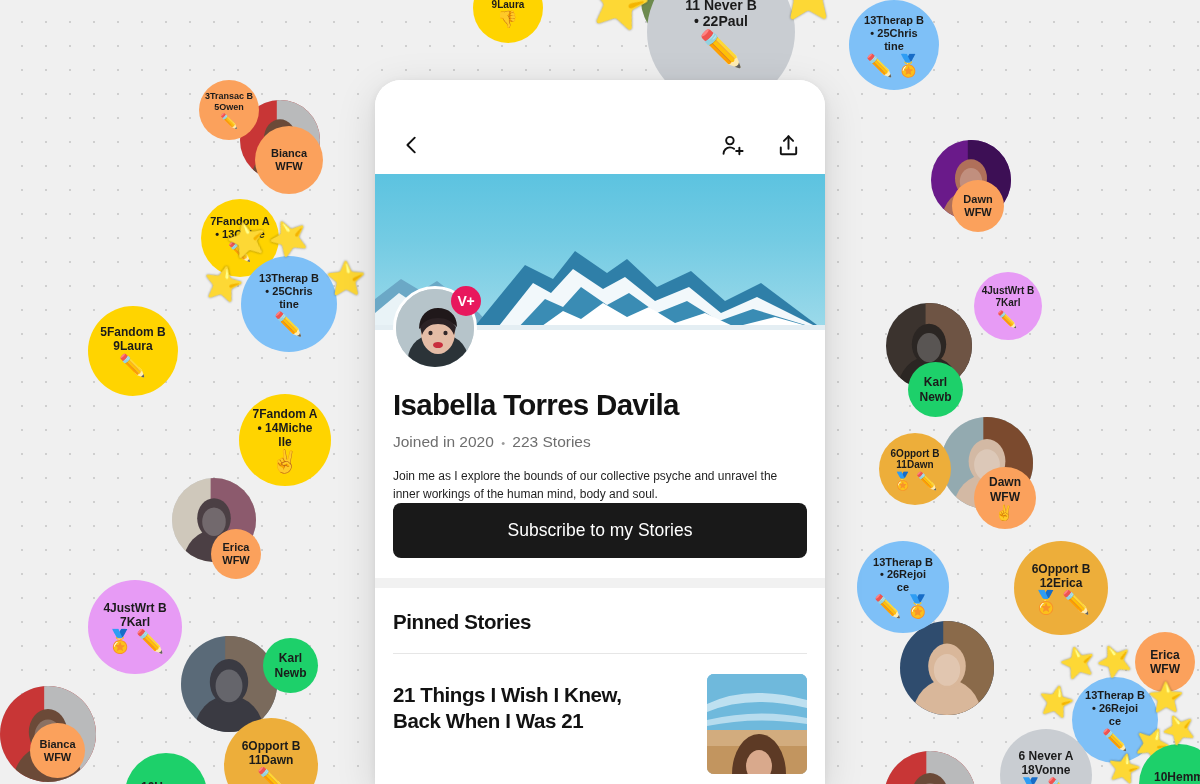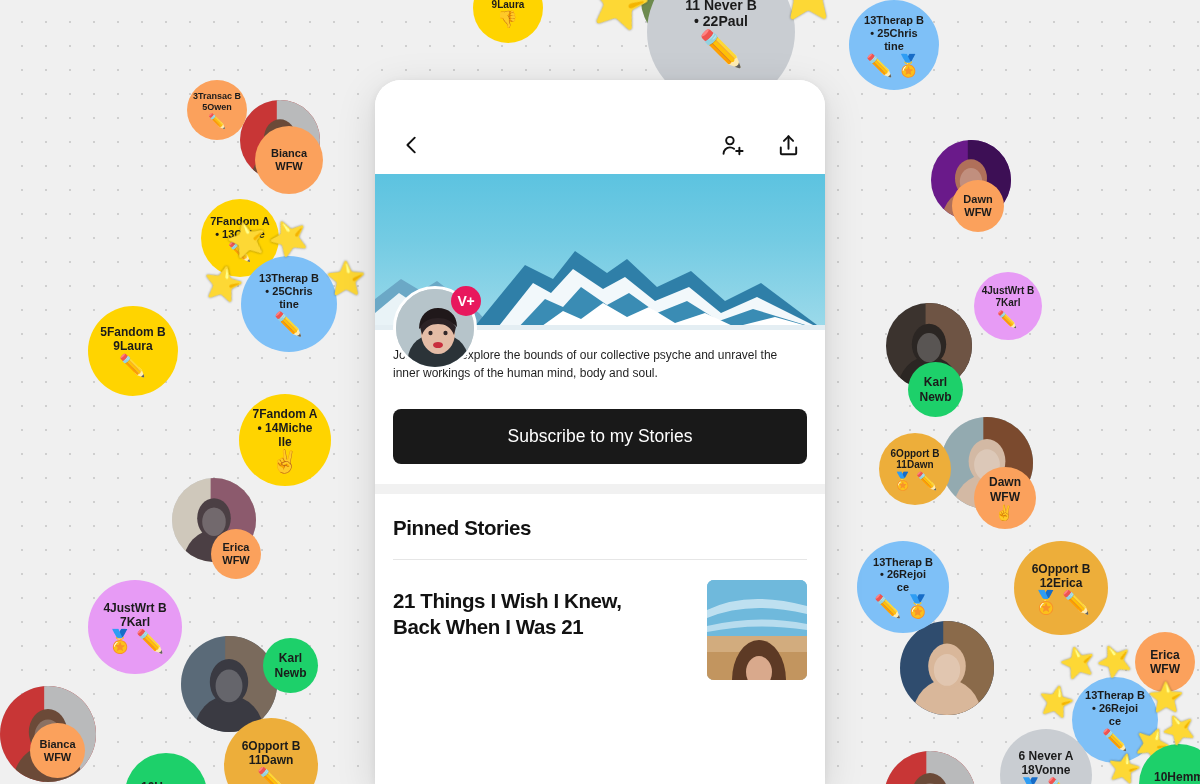--- a/index.html
+++ b/index.html
@@ -132,21 +132,20 @@
   #meta-line {
     margin-top: 11px;
     font-size: 15.5px; color: #6e6e6e;
   }
   #meta-line .dot { font-size: 11px; vertical-align: middle; color: #9a9a9a; padding: 0 3px; }
   #bio {
     margin-top: 17px;
     font-size: 12px; line-height: 1.47; color: #1f1f1f;
   }
   #subscribe-btn {
-    margin-top: 27px;
     width: 100%; height: 55px;
     background: #191919; color: #fff;
     border: none; border-radius: 8px;
     font-family: inherit;
     font-size: 17.5px;
     cursor: pointer;
   }
   #section-gap { height: 10px; flex: none; background: #f1f1f1; }
 
   #pinned {
@@ -291,21 +290,21 @@
     </div>
     <div class="bubble" style="left: 849px; top: 0px; width: 90px; height: 90px; background: rgb(126, 192, 247); font-size: 11px;">
       <div class="btxt">13Therap B
 • 25Chris
 tine</div>
       <div class="emos">
         <span style="font-size: 21.6px;">✏️</span>
         <span style="font-size: 21.6px;">🏅</span>
       </div>
     </div>
-    <div class="bubble" style="left: 187px; top: 80px; width: 60px; height: 60px; background: rgb(251, 161, 92); font-size: 9px;">
+    <div class="bubble" style="left: 199px; top: 80px; width: 60px; height: 60px; background: rgb(251, 161, 92); font-size: 9px;">
       <div class="btxt">3Transac B
 5Owen</div>
       <div class="emos">
         <span style="font-size: 14.4px;">✏️</span>
       </div>
     </div>
     <div class="bubble" style="left: 255px; top: 126px; width: 68px; height: 68px; background: rgb(251, 161, 92); font-size: 11px;">
       <div class="btxt">Bianca
 WFW</div>
     </div>
@@ -513,21 +512,27 @@
           <ellipse cx="34.5" cy="44" rx="2.1" ry="2.3" fill="#33282a"></ellipse>
           <ellipse cx="49.5" cy="44" rx="2.1" ry="2.3" fill="#33282a"></ellipse>
           <ellipse cx="42" cy="56" rx="5" ry="3.1" fill="#c92f3e"></ellipse>
         </svg>
       </div>
       <div id="vbadge" style="background: rgb(232, 24, 93);">
         <span>V+</span>
       </div>
     </div>
 
-
+    <div id="display-name">Isabella Torres Davila</div>
+
+    <div id="meta-line">
+      <span>Joined in 2020</span>
+      <span class="dot">•</span>
+      <span>223 Stories</span>
+    </div>
 
     <div id="bio">Join me as I explore the bounds of our collective psyche and unravel the inner workings of the human mind, body and soul.</div>
 
     <button id="subscribe-btn" style="background: rgb(25, 25, 25);">Subscribe to my Stories</button>
   </div>
 
   <div id="section-gap"></div>
 
   <div id="pinned">
     <div id="pinned-title">Pinned Stories</div>

